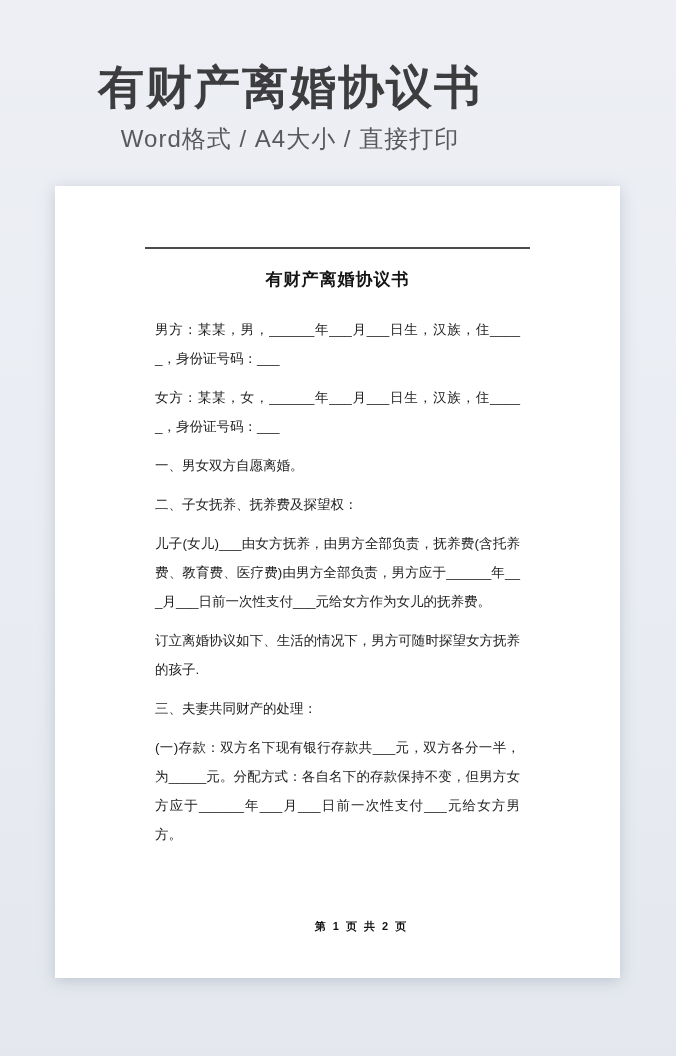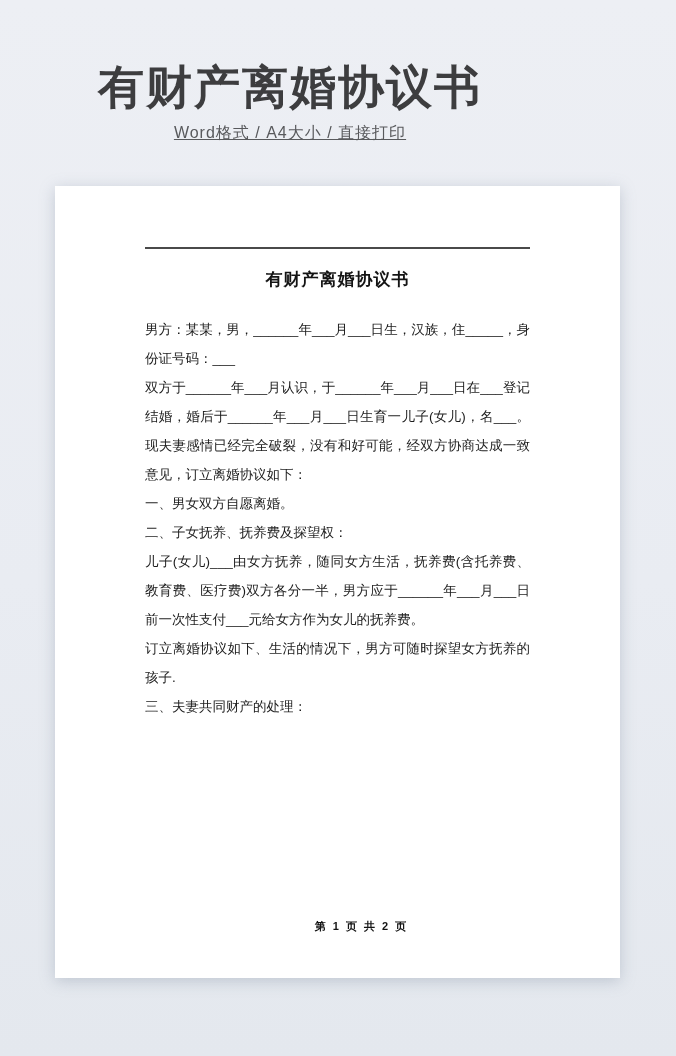--- a/index.html
+++ b/index.html
@@ -25,24 +25,23 @@
   .header-title {
     margin: 0;
     font-size: 46px;
     line-height: 1.1;
     font-weight: bold;
     color: #3d3d3f;
     letter-spacing: 2px;
   }
   .header-subtitle {
     margin: 10px 0 0 0;
-    font-size: 16px;
+    font-size: 24px;
     color: #58595c;
     letter-spacing: 1px;
-    text-decoration: underline;
   }
   .doc-card {
     position: absolute;
     left: 55px;
     top: 186px;
     width: 565px;
     height: 792px;
     background: #ffffff;
     box-shadow: 0 3px 14px rgba(130, 142, 160, 0.38);
   }
@@ -64,21 +63,21 @@
     letter-spacing: 1px;
   }
   .doc-body {
     margin-top: 24px;
     font-size: 13.5px;
     line-height: 29px;
     color: #1c1c1c;
     text-align: justify;
   }
   .doc-body p {
-    margin: 0;
+    margin: 10px;
     word-break: break-all;
   }
   .doc-footer {
     position: absolute;
     left: 0;
     right: 0;
     bottom: 44px;
     text-align: center;
     font-size: 11px;
     font-weight: bold;
@@ -96,24 +95,25 @@
     <h1 class="header-title">有财产离婚协议书</h1>
     <p class="header-subtitle">Word格式 / A4大小 / 直接打印</p>
   </div>
 
   <div class="doc-card">
     <div class="doc-inner">
       <hr class="doc-rule">
       <h2 class="doc-title">有财产离婚协议书</h2>
       <div class="doc-body">
         <p>男方：某某，男，______年___月___日生，汉族，住_____，身份证号码：___</p>
-        <p>双方于______年___月认识，于______年___月___日在___登记结婚，婚后于______年___月___日生育一儿子(女儿)，名___。现夫妻感情已经完全破裂，没有和好可能，经双方协商达成一致意见，订立离婚协议如下：</p>
+        <p>女方：某某，女，______年___月___日生，汉族，住_____，身份证号码：___</p>
         <p>一、男女双方自愿离婚。</p>
         <p>二、子女抚养、抚养费及探望权：</p>
-        <p>儿子(女儿)___由女方抚养，随同女方生活，抚养费(含托养费、教育费、医疗费)双方各分一半，男方应于______年___月___日前一次性支付___元给女方作为女儿的抚养费。</p>
+        <p>儿子(女儿)___由女方抚养，由男方全部负责，抚养费(含托养费、教育费、医疗费)由男方全部负责，男方应于______年___月___日前一次性支付___元给女方作为女儿的抚养费。</p>
         <p>订立离婚协议如下、生活的情况下，男方可随时探望女方抚养的孩子.</p>
         <p>三、夫妻共同财产的处理：</p>
+        <p>(一)存款：双方名下现有银行存款共___元，双方各分一半，为_____元。分配方式：各自名下的存款保持不变，但男方女方应于______年___月___日前一次性支付___元给女方男方。</p>
       </div>
     </div>
     <div class="doc-footer">第 1 页 共 2 页</div>
   </div>
 
 </div>
 
 </body></html>

